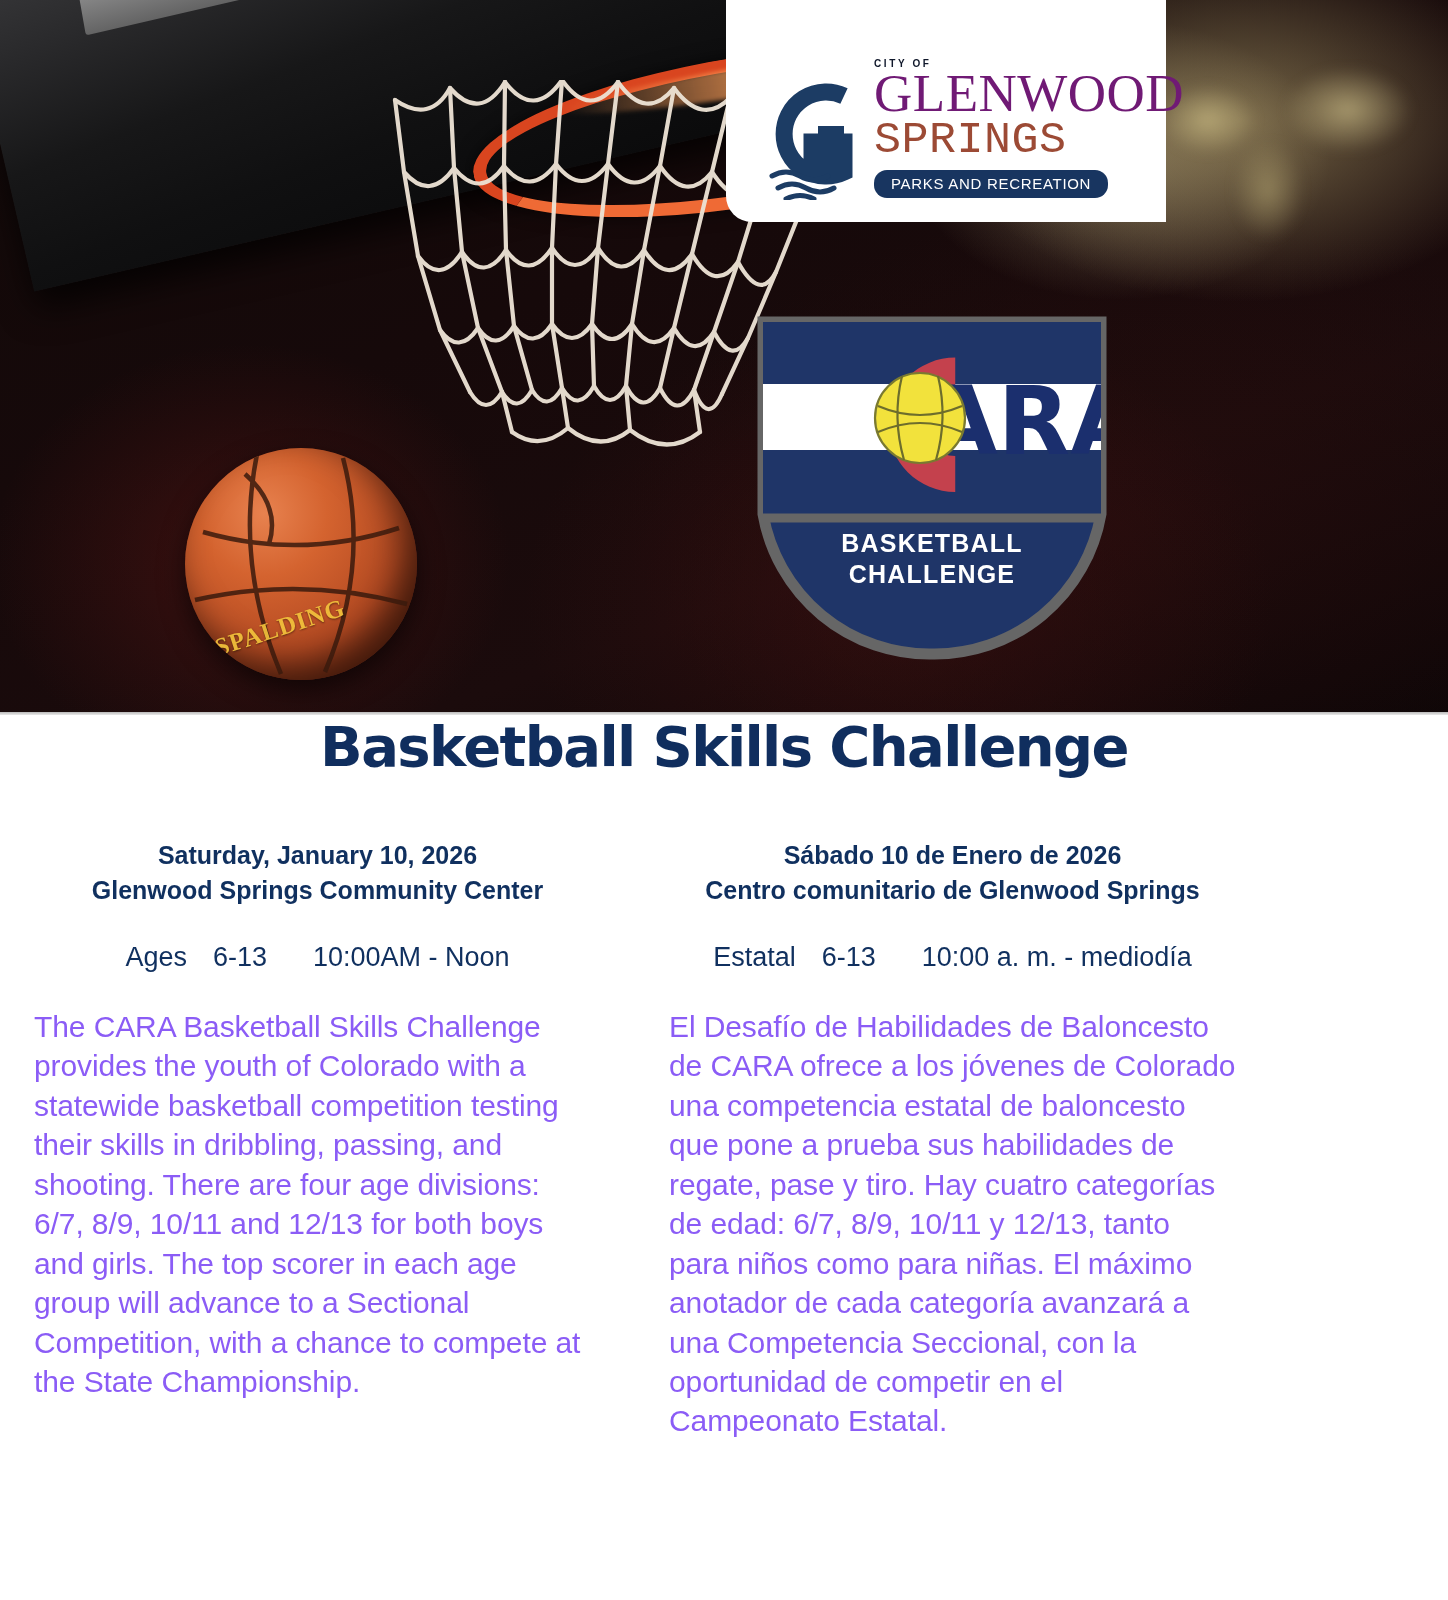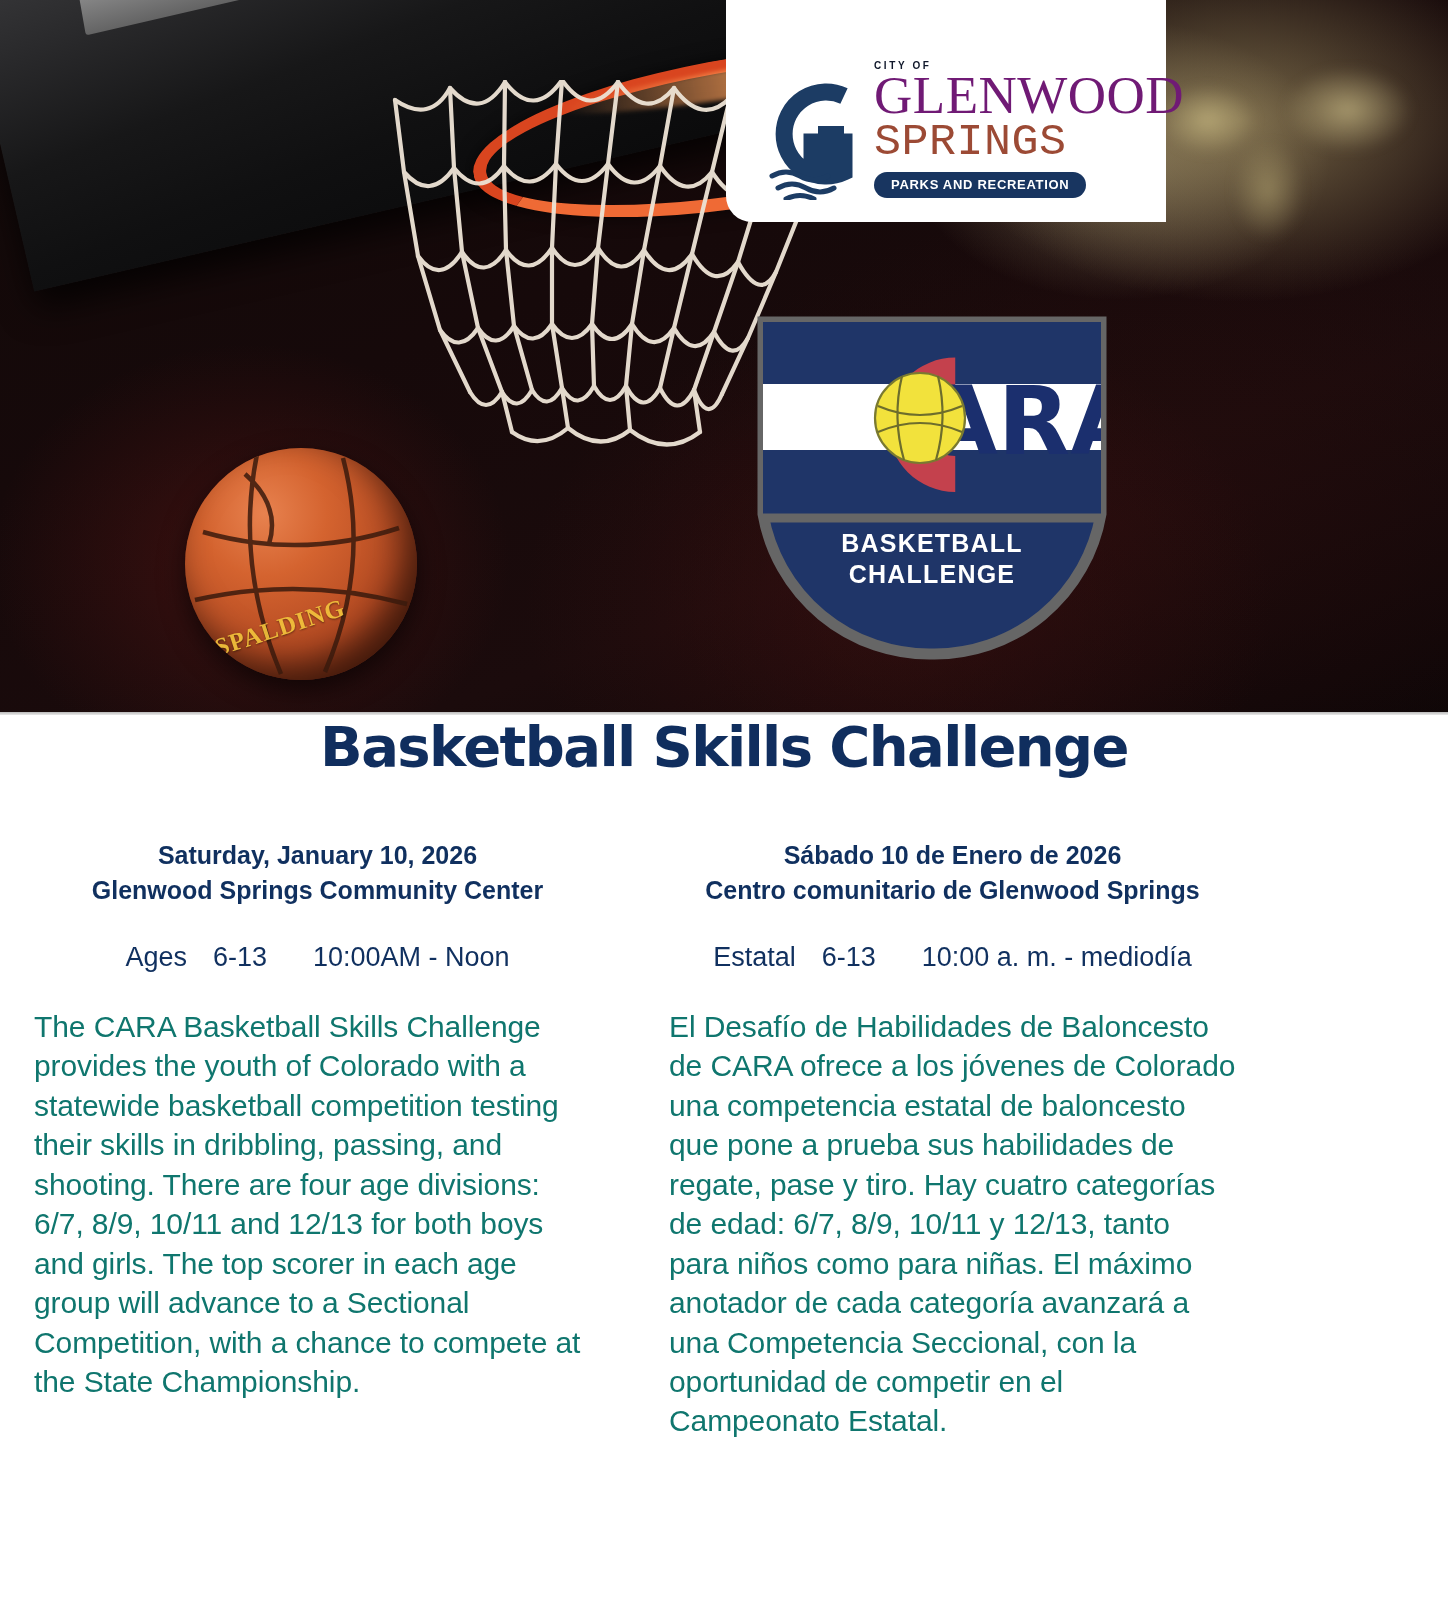--- a/index.html
+++ b/index.html
@@ -87,22 +87,22 @@
   .gs-mark { position:relative; width:120px; height:132px; margin-right:6px; flex:0 0 auto; }
   .gs-mark svg { position:absolute; inset:0; }
   .gs-words { position:relative; padding-bottom:2px; }
   .gs-city { font-size:10px; letter-spacing:2.6px; font-weight:bold; color:#0f172a; }
   .gs-name { font-size:53px; line-height:.92; letter-spacing:.5px; color:#701a75;
              font-family:Liberation Serif, serif; font-weight:300; }
   .gs-name2 { font-size:45px; line-height:1.0; letter-spacing:.5px; color:#9c4a35;
              font-family:Liberation Mono, monospace; font-weight:300; }
   .gs-badge {
     margin-top:7px; background:#183560; color:#fff; border-radius:13px;
-    display:inline-block; padding:5px 17px 6px; font-size:13px;
-    font-weight:bold; letter-spacing:.7px;
+    display:inline-block; padding:5px 17px 6px; font-size:15px;
+    font-weight:normal; letter-spacing:.7px;
   }
 
   
   .cara { position:absolute; left:747px; top:306px; width:370px; height:364px; }
   .cara svg { position:absolute; inset:0; }
   .cara-txt {
     position:absolute; left:0; right:0; top:222px; text-align:center;
     color:#ffffff; font-weight:bold; font-size:25px; line-height:1.25;
     letter-spacing:1.2px;
   }
@@ -119,21 +119,21 @@
   .cols { position:absolute; left:0; top:838px; width:1270px; display:flex; }
   .col { width:724px; padding:0 34px; }
   .hdr { text-align:center; font-size:25px; font-weight:bold; line-height:1.38; color:#10305f; }
   .ages-row {
     margin-top:35px; text-align:center; font-size:27px; color:#10305f; font-weight:normal;
     white-space:nowrap;
   }
   .ages-row .sp1 { display:inline-block; width:26px; }
   .ages-row .sp2 { display:inline-block; width:46px; }
   .body-txt {
-    margin-top:34px; font-size:30px; line-height:1.315; color:#0f766e;
+    margin-top:34px; font-size:30px; line-height:1.315; color:#8b5cf6;
     font-weight:normal; letter-spacing:-.1px;
   }
   .col-en .body-txt { padding-right:8px; }
 </style>
 </head>
 <body>
 
 <div class="hero">
   <div class="crowd-blur"></div>
 

